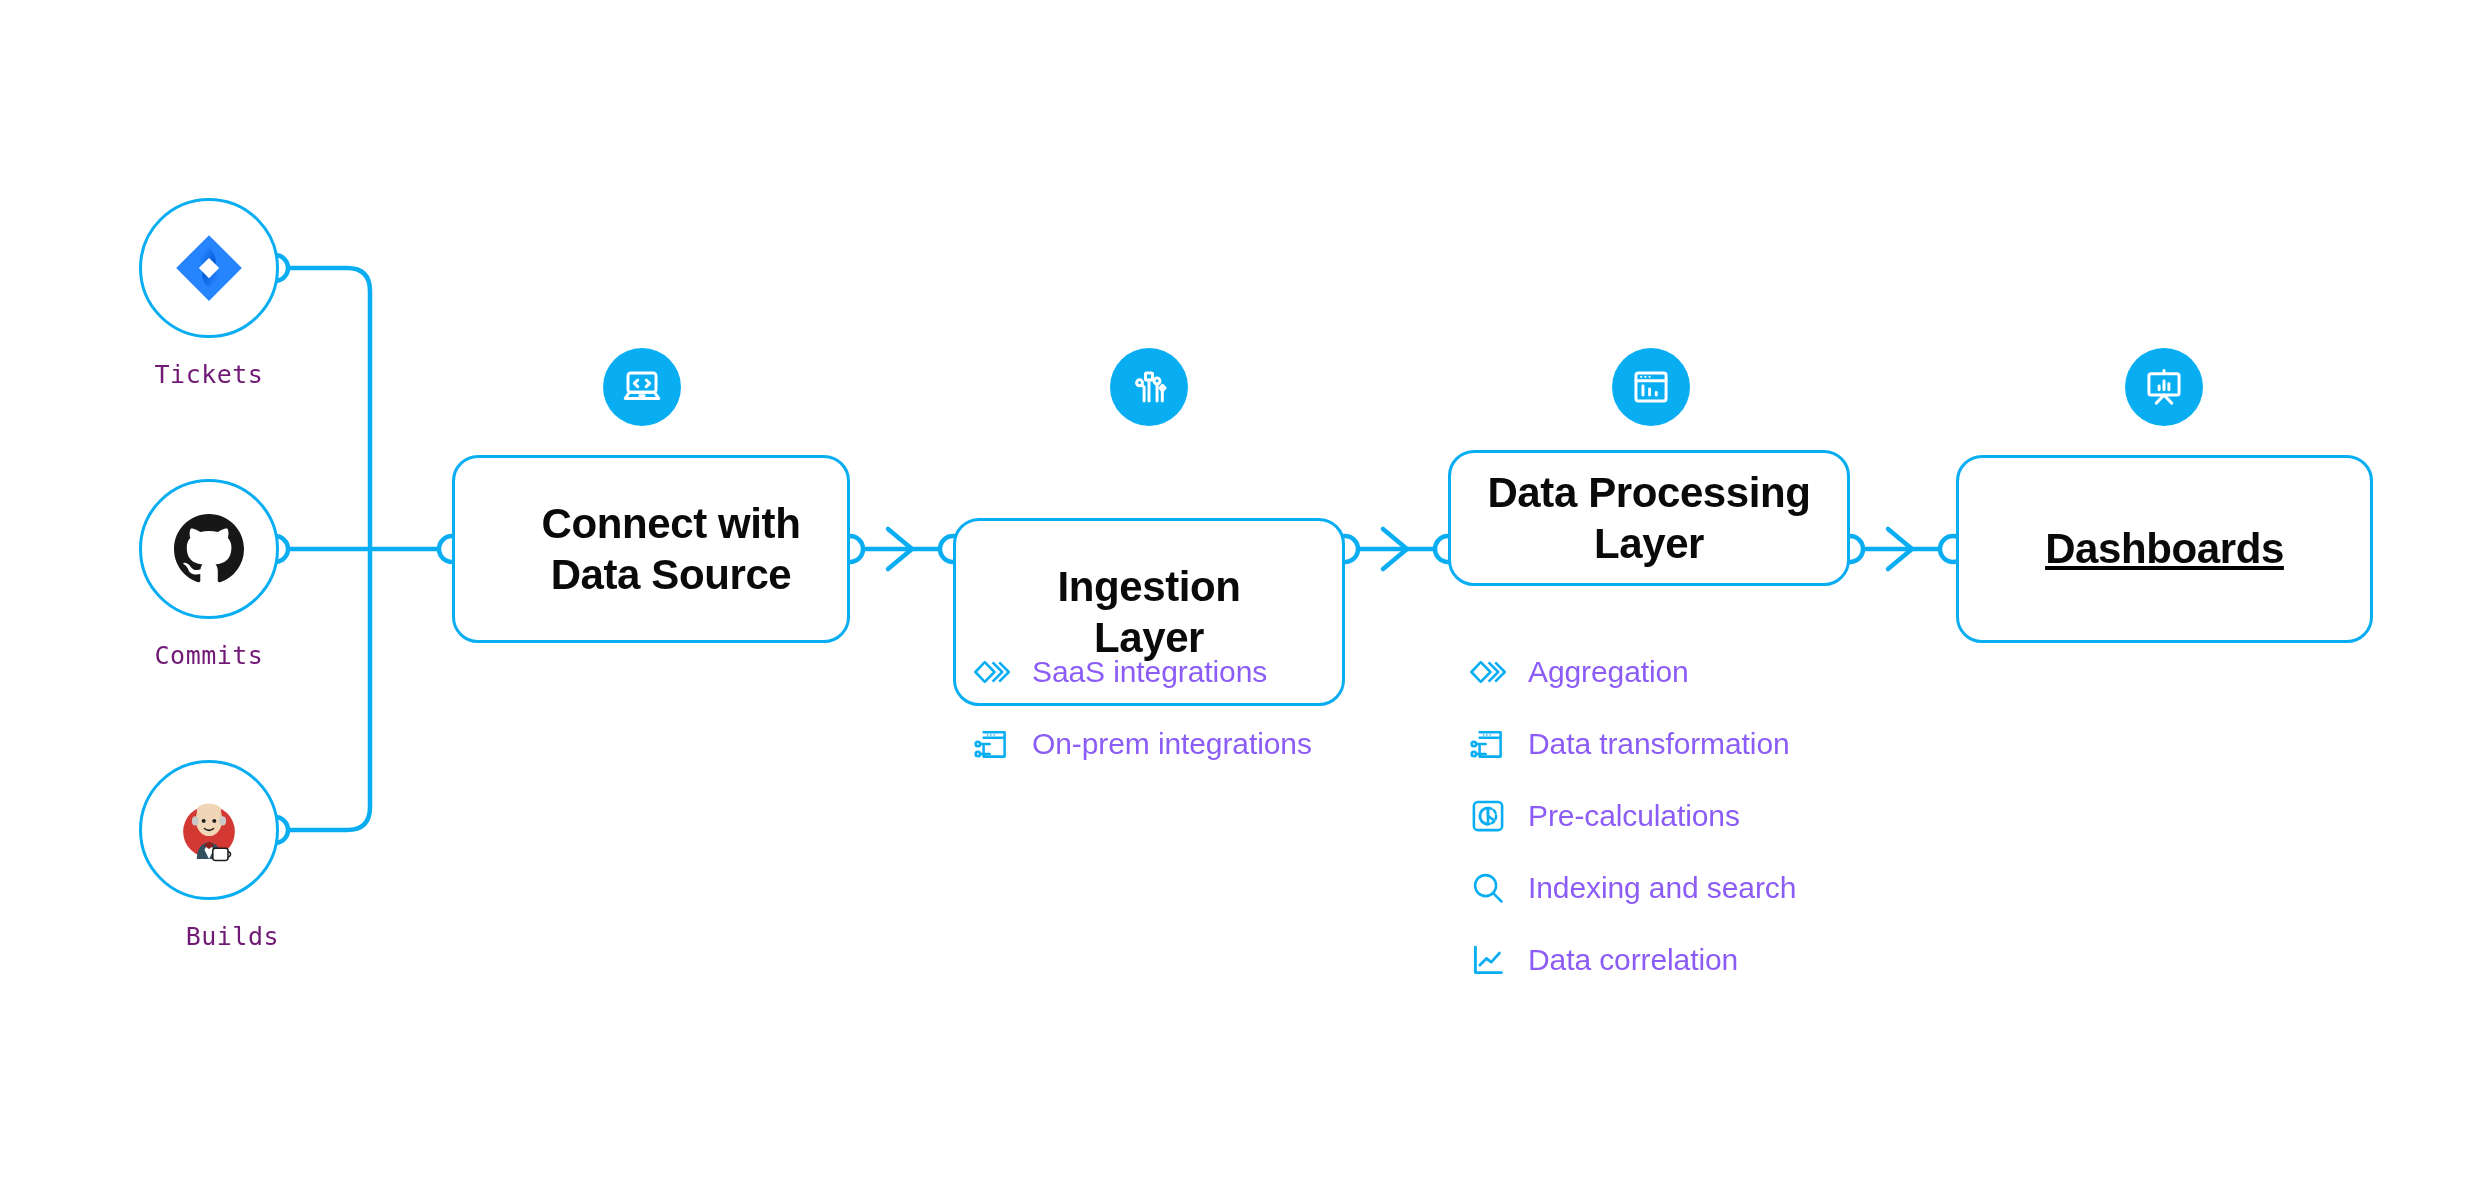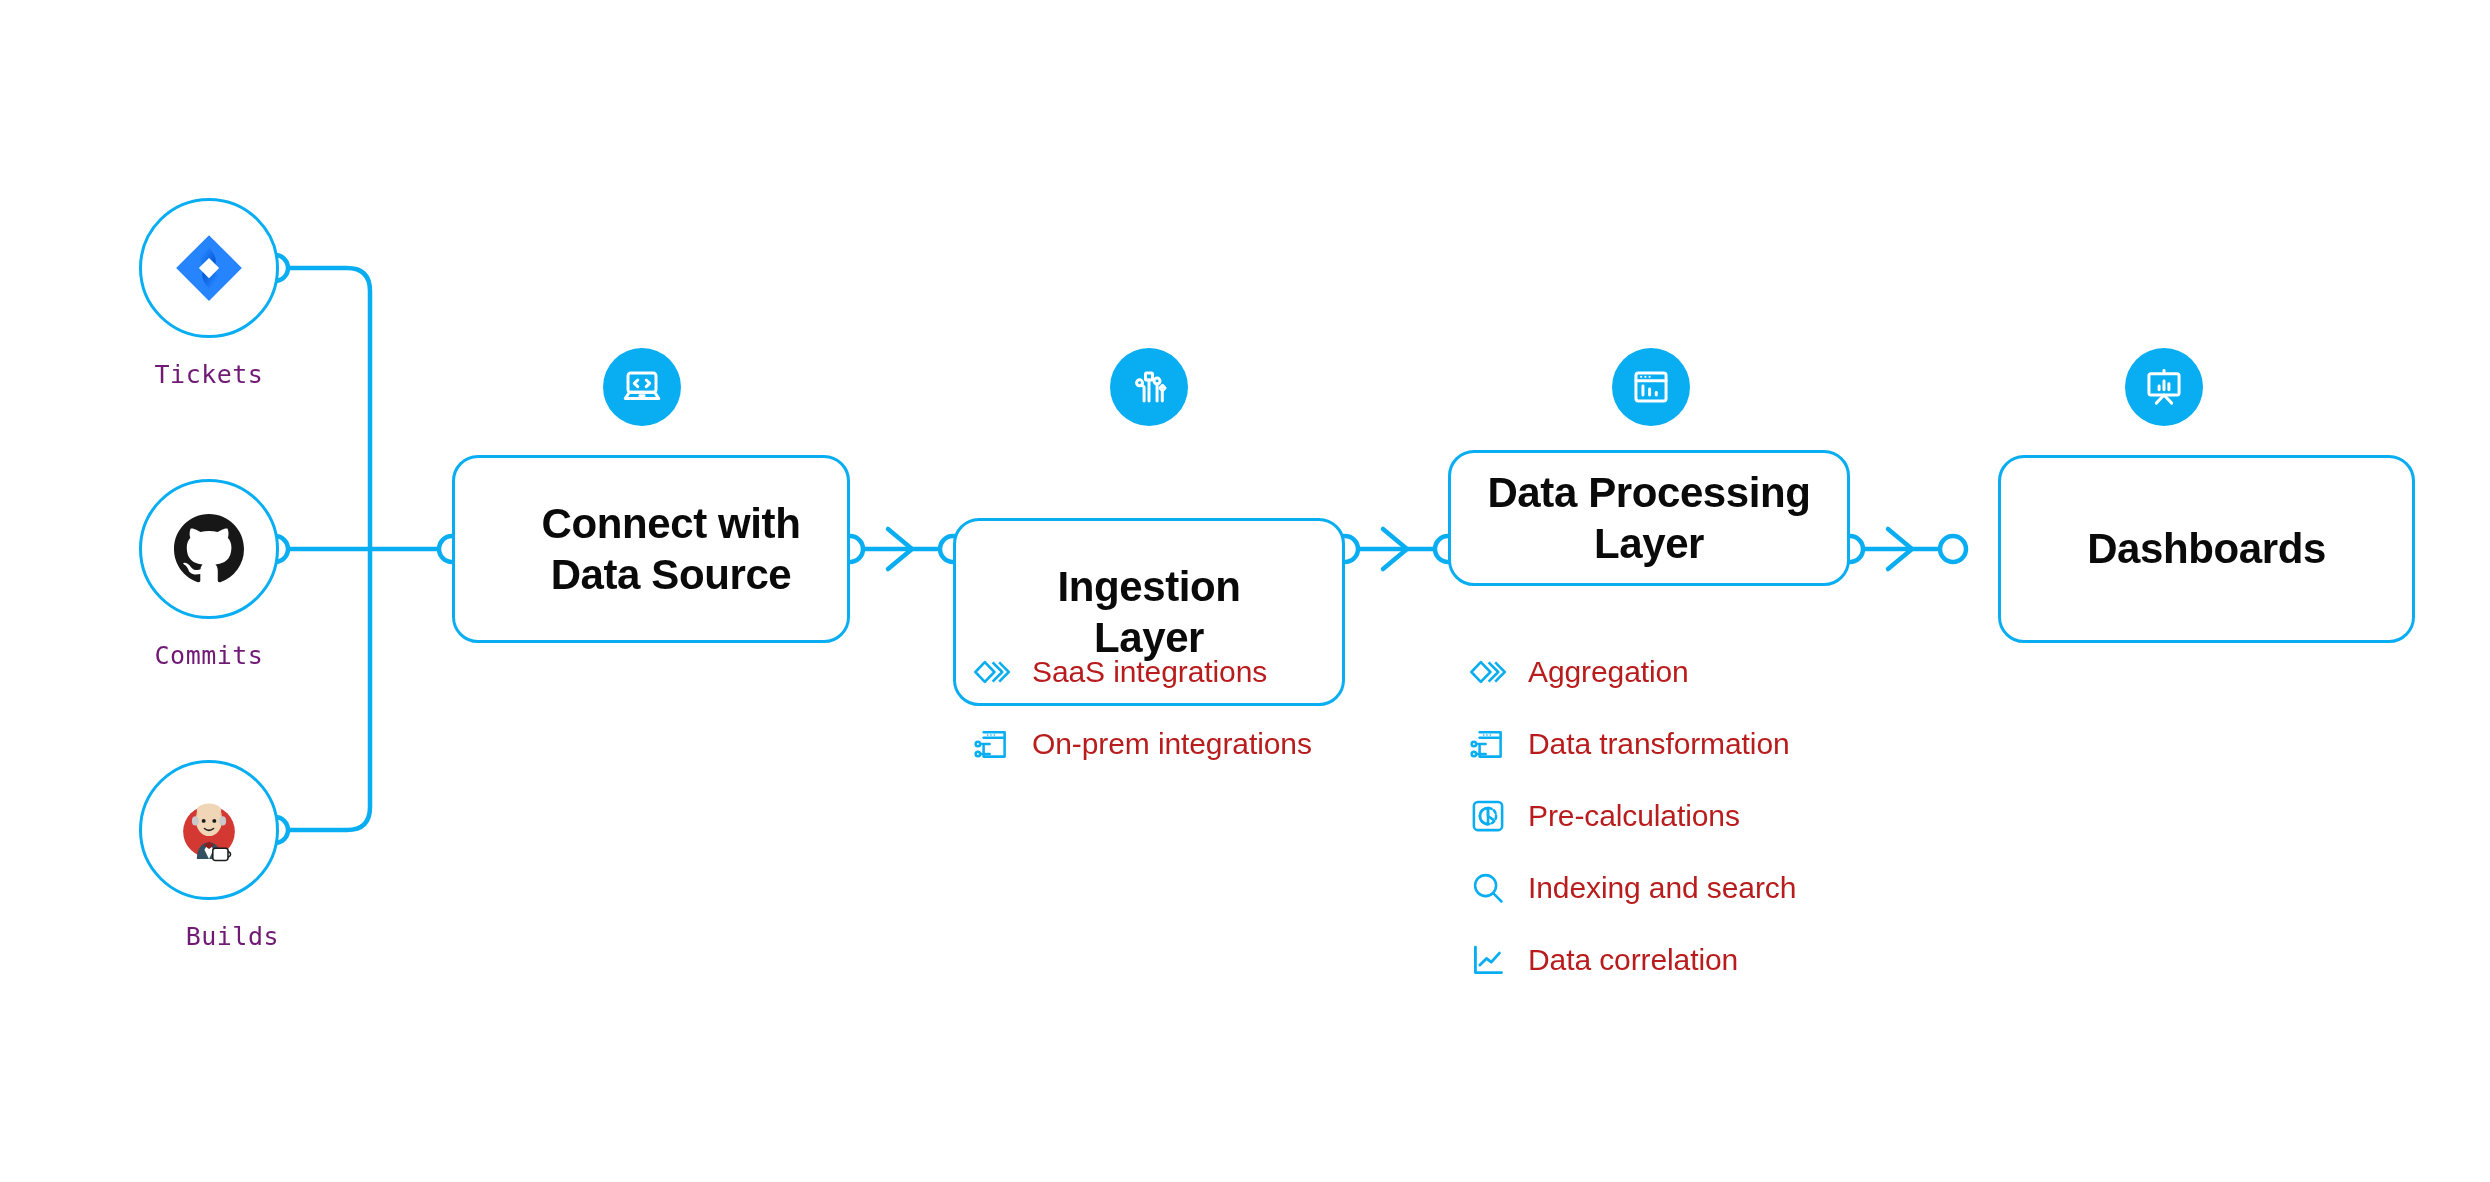--- a/index.html
+++ b/index.html
@@ -104,21 +104,21 @@
     height: 40px;
     flex: 0 0 40px;
     display: flex;
     align-items: center;
     justify-content: center;
     margin-right: 20px;
   }
   .feature-icon svg { display: block; }
   .feature-label {
     font-size: 30px;
-    color: #b91c1c;
+    color: #8b5cf6;
     white-space: nowrap;
     letter-spacing: -0.1px;
   }
 </style>
 </head>
 <body>
 
 <div id="stage">
 
   <svg id="wires" viewBox="0 0 2490 1182" xmlns="http://www.w3.org/2000/svg">
@@ -358,17 +358,17 @@
     <svg width="42" height="42" viewBox="0 0 24 24" fill="none" stroke="#ffffff" stroke-width="1.7" stroke-linecap="round" stroke-linejoin="round">
       <path d="M12 2.6 V4.4"></path>
       <rect x="3.4" y="4.4" width="17.2" height="12.2" rx="1.2"></rect>
       <path d="M12 16.6 L7.6 21.2"></path>
       <path d="M12 16.6 L16.4 21.2"></path>
       <path d="M9.2 13.6 V11.4"></path>
       <path d="M12 13.6 V8.6"></path>
       <path d="M14.8 13.6 V10.2"></path>
     </svg>
   </div>
-  <div class="proc-box" style="left:1998px; top:455px; width:417px; height:188px;">
+  <div class="proc-box" style="left:1956px; top:455px; width:417px; height:188px;text-decoration:underline;">
     <div class="proc-title">Dashboards</div>
   </div>
 
 </div>
 
 </body></html>

